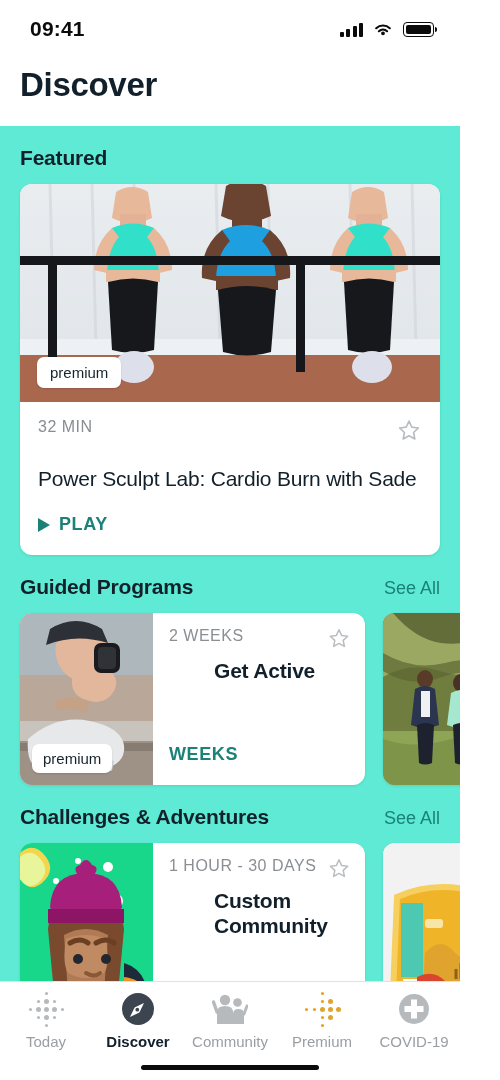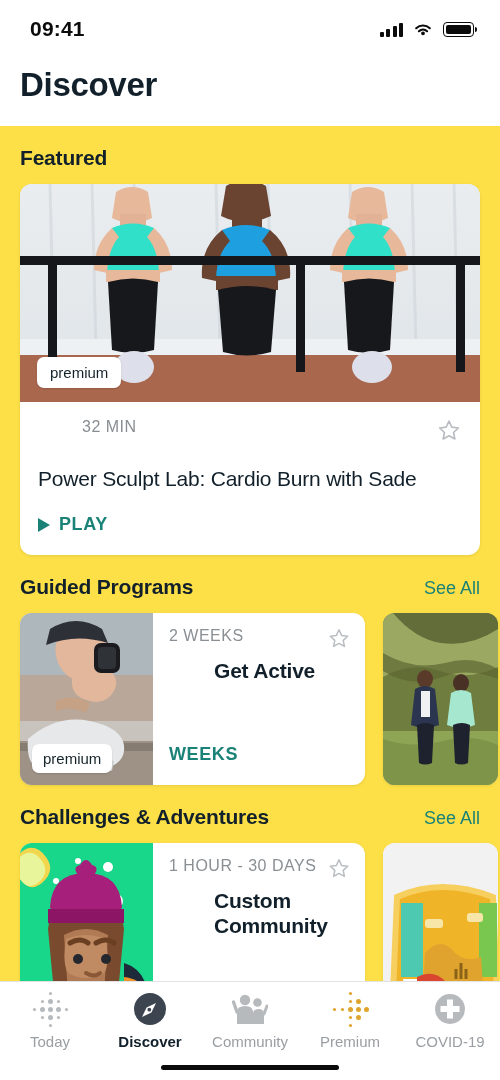--- a/index.html
+++ b/index.html
@@ -4,21 +4,21 @@
 <style>
   * { box-sizing: border-box; margin: 0; padding: 0; }
   html, body {
     width: 500px; height: 1080px;
     font-family: "Liberation Sans", sans-serif;
     background: #ffffff;
     overflow: hidden;
   }
   .phone {
     position: relative;
-    width: 500px; height: 1080px;
+    width: 460px; height: 1080px;
     background: #f2f2f3;
     display: flex; flex-direction: column;
   }
 
   
   .statusbar {
     height: 58px; flex: 0 0 58px;
     background: #ffffff;
     display: flex; align-items: center; justify-content: space-between;
     padding: 0 26px 0 30px;
@@ -48,21 +48,21 @@
   .page-head {
     background: #ffffff;
     padding: 8px 0 22px 20px;
   }
   .page-title {
     font-size: 33px; font-weight: bold; color: #11202a; letter-spacing: -0.3px;
   }
 
   
   .scroll {
-    flex: 1 1 auto; overflow: hidden; background: #fde047;
+    flex: 1 1 auto; overflow: hidden; background: #5eead4;
     padding-bottom: 4px;
   }
   .section-head {
     display: flex; align-items: baseline; justify-content: space-between;
     padding: 20px 20px 14px 20px;
   }
   .section-title { font-size: 21px; font-weight: bold; color: #11202a; letter-spacing: -0.2px; }
   .see-all { font-size: 18px; color: #1a8276; font-weight: normal; }
 
   
@@ -75,21 +75,21 @@
     background: #d9dde0;
   }
   .badge {
     position: absolute; left: 17px; bottom: 14px; z-index: 5;
     background: #ffffff; color: #15232b; font-size: 15px;
     padding: 7px 13px; border-radius: 7px;
     box-shadow: 0 1px 2px rgba(0,0,0,0.12);
   }
   .card-body { padding: 16px 18px 20px 18px; }
   .meta-row { display: flex; align-items: flex-start; justify-content: space-between; }
-  .meta { font-size: 16px; color: #888d92; letter-spacing: 0.5px; margin-left: 44px; }
+  .meta { font-size: 16px; color: #888d92; letter-spacing: 0.5px; }
   .card-title {
     font-size: 21px; font-weight: normal; color: #11202a;
     margin-top: 22px; line-height: 1.25; letter-spacing: -0.2px;
   }
   .action {
     margin-top: 22px; display: flex; align-items: center; gap: 9px;
     color: #1a8276; font-size: 18px; font-weight: bold; letter-spacing: 0.6px;
   }
   .play-tri {
     width: 0; height: 0; border-left: 12px solid #1a8276;

